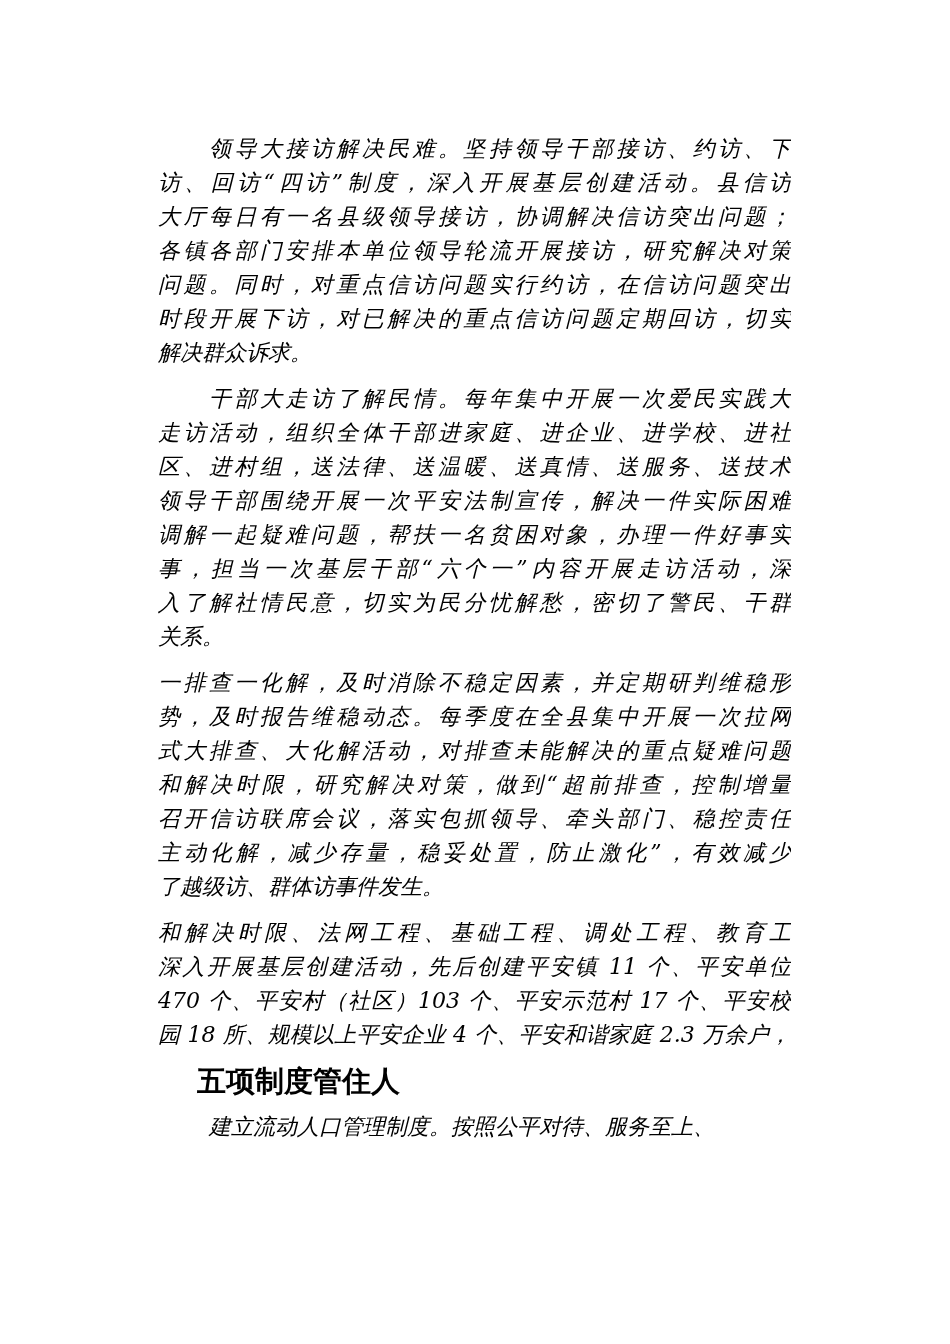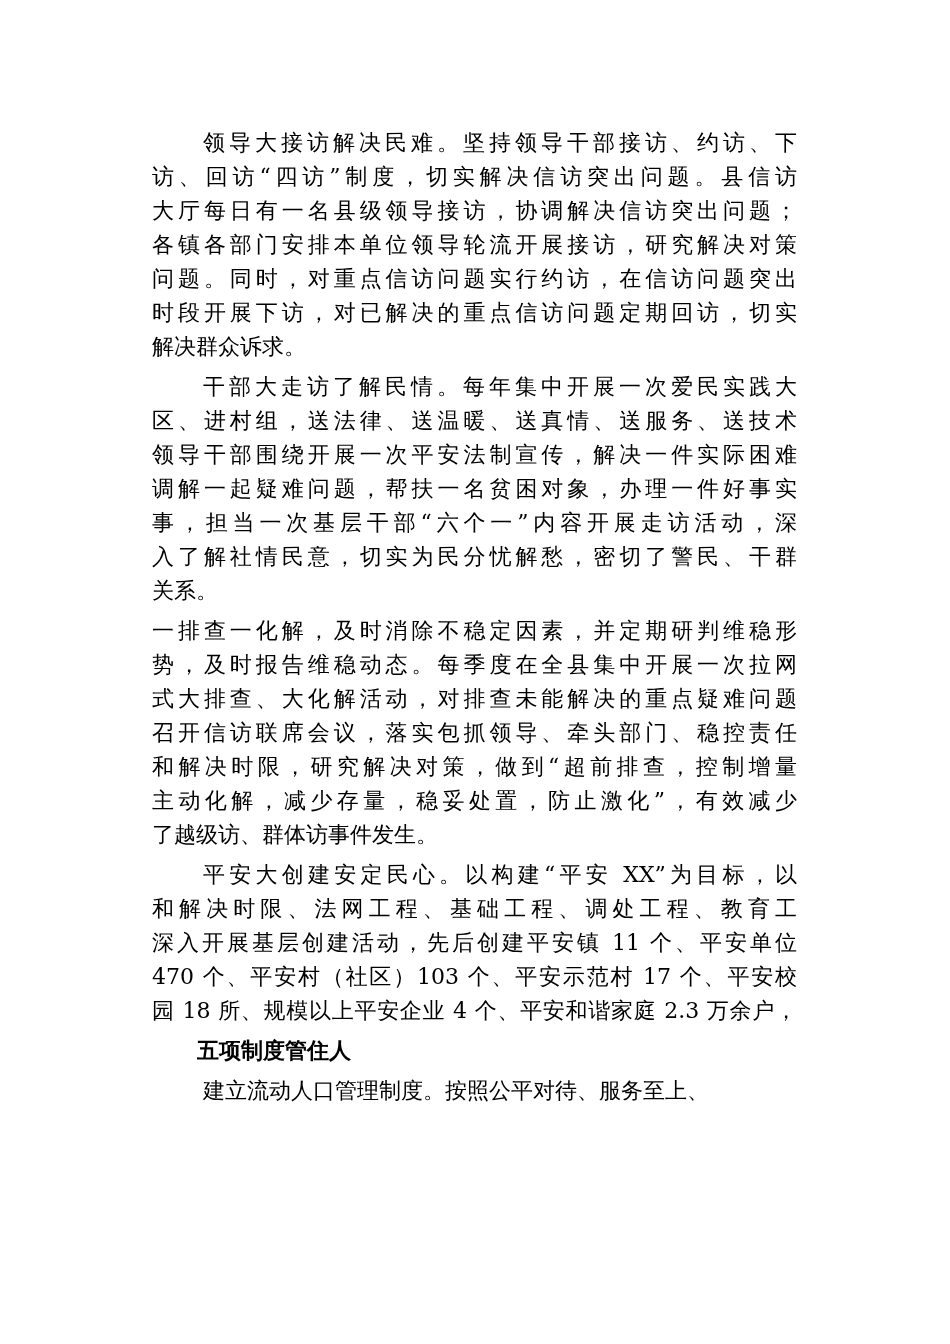--- a/index.html
+++ b/index.html
@@ -14,80 +14,80 @@
       overflow: hidden;
       font-family: "DejaVu Serif", "Liberation Serif", serif;
       color: #000000;
     }
     .page {
       position: absolute;
       left: 146px;
       top: 120px;
       width: 657px;
     }
-    .para { margin: 6px; padding: 0; }
+    .para { margin: 12px; padding: 0; font-style: italic; }
     .line {
       display: block;
       height: 34px;
       line-height: 34px;
       font-size: 22px;
       white-space: nowrap;
       text-align: justify;
       text-align-last: justify;
       overflow: hidden;
     }
     .line.first { padding-left: 51px; }
     .line.last { text-align-last: left; }
     .heading {
       display: block;
       height: 34px;
       line-height: 34px;
-      font-size: 22px;
+      font-size: 29px;
       font-family: "DejaVu Sans", "Liberation Sans", sans-serif;
       font-weight: bold;
       padding-left: 51px;
     }
   </style>
 </head>
 <body>
 
 <div class="page">
 
   <div class="para">
     <span class="line first">领导大接访解决民难。坚持领导干部接访、约访、下</span>
-    <span class="line">访、回访“四访”制度，切实解决信访突出问题。县信访</span>
+    <span class="line">访、回访“四访”制度，深入开展基层创建活动。县信访</span>
     <span class="line">大厅每日有一名县级领导接访，协调解决信访突出问题；</span>
     <span class="line">各镇各部门安排本单位领导轮流开展接访，研究解决对策</span>
     <span class="line">问题。同时，对重点信访问题实行约访，在信访问题突出</span>
     <span class="line">时段开展下访，对已解决的重点信访问题定期回访，切实</span>
     <span class="line last">解决群众诉求。</span>
   </div>
 
   <div class="para">
     <span class="line first">干部大走访了解民情。每年集中开展一次爱民实践大</span>
+    <span class="line">走访活动，组织全体干部进家庭、进企业、进学校、进社</span>
     <span class="line">区、进村组，送法律、送温暖、送真情、送服务、送技术</span>
     <span class="line">领导干部围绕开展一次平安法制宣传，解决一件实际困难</span>
     <span class="line">调解一起疑难问题，帮扶一名贫困对象，办理一件好事实</span>
     <span class="line">事，担当一次基层干部“六个一”内容开展走访活动，深</span>
     <span class="line">入了解社情民意，切实为民分忧解愁，密切了警民、干群</span>
     <span class="line last">关系。</span>
   </div>
 
   <div class="para">
     <span class="line">一排查一化解，及时消除不稳定因素，并定期研判维稳形</span>
     <span class="line">势，及时报告维稳动态。每季度在全县集中开展一次拉网</span>
     <span class="line">式大排查、大化解活动，对排查未能解决的重点疑难问题</span>
+    <span class="line">和解决时限，研究解决对策，做到“超前排查，控制增量</span>
     <span class="line">召开信访联席会议，落实包抓领导、牵头部门、稳控责任</span>
-    <span class="line">和解决时限，研究解决对策，做到“超前排查，控制增量</span>
     <span class="line">主动化解，减少存量，稳妥处置，防止激化”，有效减少</span>
     <span class="line last">了越级访、群体访事件发生。</span>
   </div>
 
   <div class="para">
-    <span class="line first">平安大创建安定民心。以构建“平安 XX”为目标，以</span>
     <span class="line">和解决时限、法网工程、基础工程、调处工程、教育工</span>
     <span class="line">深入开展基层创建活动，先后创建平安镇 11 个、平安单位</span>
     <span class="line">470 个、平安村（社区）103 个、平安示范村 17 个、平安校</span>
     <span class="line">园 18 所、规模以上平安企业 4 个、平安和谐家庭 2.3 万余户，</span>
   </div>
 
   <span class="heading">五项制度管住人</span>
 
   <div class="para">
     <span class="line first last">建立流动人口管理制度。按照公平对待、服务至上、</span>

